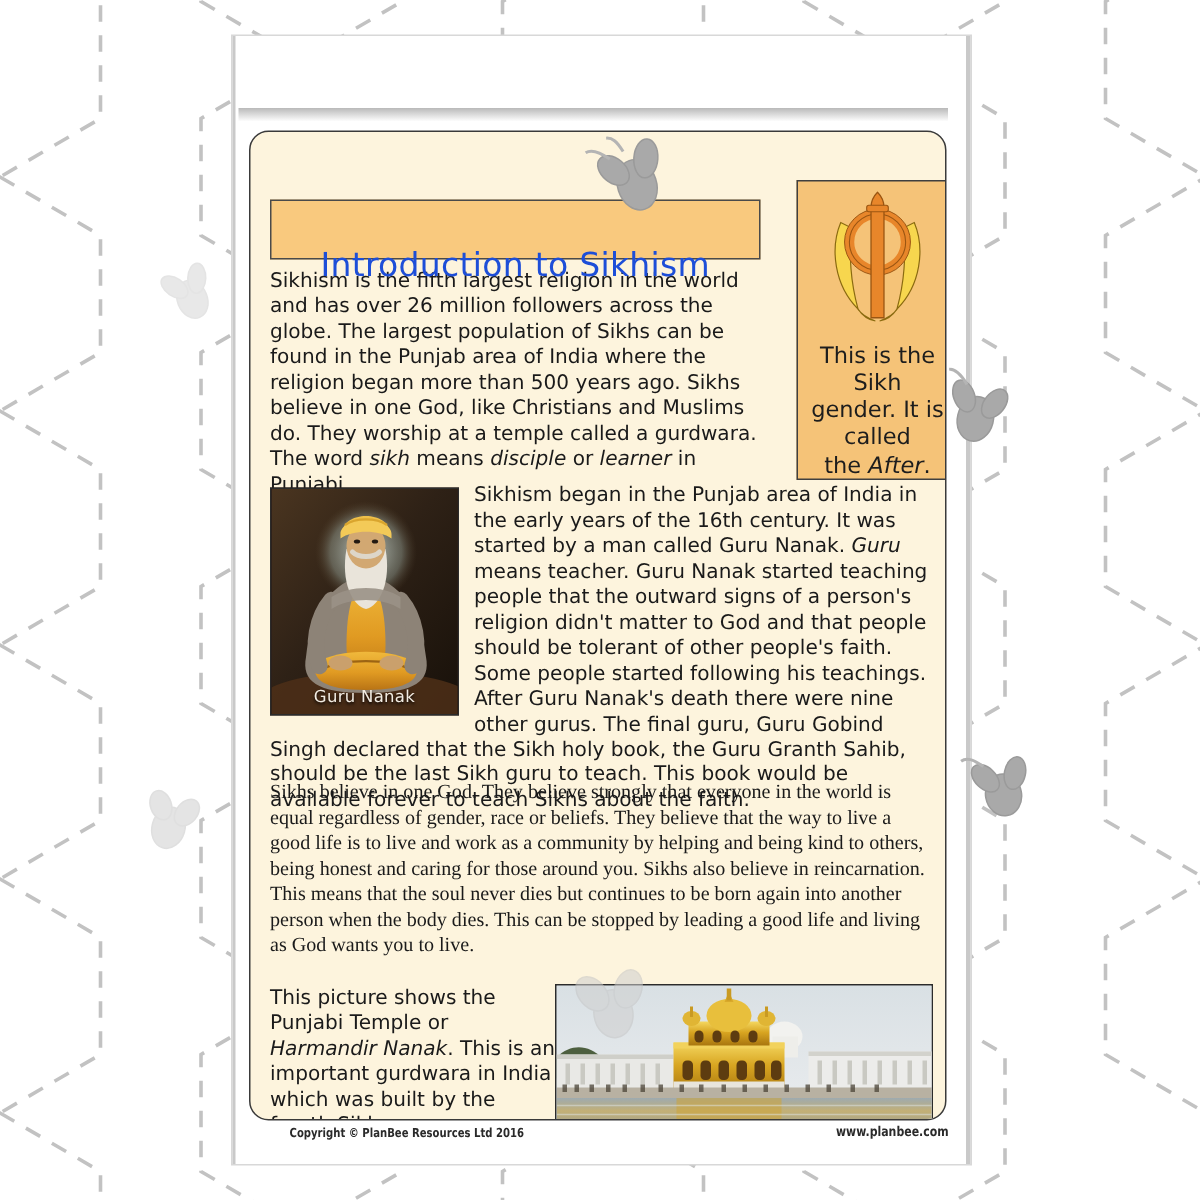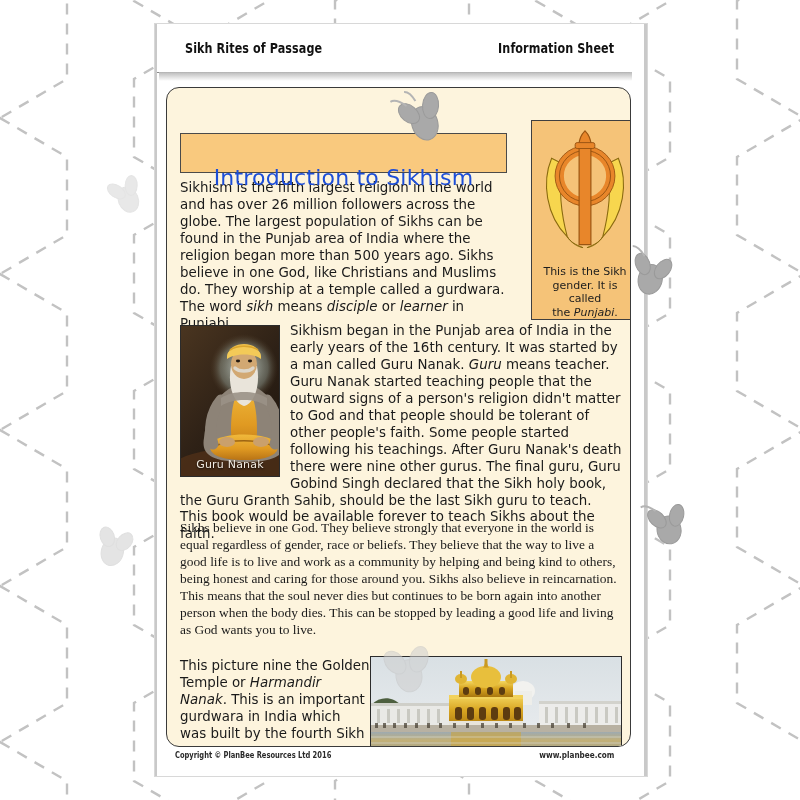--- a/index.html
+++ b/index.html
@@ -65,62 +65,62 @@
   }
 
   
   #khanda-card{
     position:absolute;left:364px;top:32px;width:108px;height:200px;
     background:#f5c378;border:1.5px solid #3f3f3f;box-sizing:border-box;
     z-index:6;display:flex;flex-direction:column;align-items:center;
   }
   #khanda-art{width:100%;height:145px;}
   #khanda-cap{
-    font-size:11px;line-height:1.22;color:#1d1d1d;text-align:center;
+    font-size:15px;line-height:1.22;color:#1d1d1d;text-align:center;
     padding:2px 5px 0;
     font-family:"DejaVu Sans","Liberation Sans",sans-serif;
   }
   #khanda-cap i{font-style:italic;}
 
   
   .body-text{
     position:absolute;z-index:5;color:#1a1a1a;
     font-family:"DejaVu Sans","Liberation Sans",sans-serif;
     font-size:13.4px;line-height:1.265;
   }
   .body-text i{font-style:italic;}
 
   #p1{left:13px;top:92px;width:340px;}
   #p2{left:13px;top:235px;width:442px;}
   #p3{left:13px;top:432px;width:442px;font-family:Liberation Serif, serif;}
   #p4{left:13px;top:570px;width:190px;}
 
   
   #guru-fig{
-    float:left;width:100px;height:152px;margin:2px 10px 2px 0;
+    float:left;width:126px;height:152px;margin:2px 10px 2px 0;
     position:relative;border:1.5px solid #2b2b2b;box-sizing:border-box;
     overflow:hidden;background:#2a150c;shape-outside:margin-box;
   }
   #guru-cap{
     position:absolute;left:0;right:0;bottom:4px;text-align:center;
     font-size:11px;color:#f2ece2;letter-spacing:.2px;
     text-shadow:0 1px 2px rgba(0,0,0,.85);
     font-family:"DejaVu Sans","Liberation Sans",sans-serif;
   }
 
   
   #temple-fig{
     position:absolute;left:203px;top:568px;width:252px;height:100px;
     border:1.5px solid #2b2b2b;box-sizing:border-box;overflow:hidden;
     z-index:5;background:#cfd6da;
   }
 
   
   #footer{
-    position:absolute;left:0;bottom:14px;width:473px;height:14px;
+    position:absolute;left:18px;bottom:14px;width:473px;height:14px;
     display:flex;align-items:center;justify-content:space-between;
     padding:0 14px 0 20px;box-sizing:border-box;z-index:5;
   }
   .foot-txt{
     font-family:"DejaVu Sans Condensed","Liberation Sans",sans-serif;
     font-weight:bold;font-size:8.3px;color:#2a2a2a;
     transform:scaleX(.9);transform-origin:left center;white-space:nowrap;
   }
   #foot-right{transform-origin:right center;font-size:9px;}
 
@@ -171,26 +171,20 @@
     <use href="#hexcell" x="804" y="508"></use>
     <use href="#hexcell" x="804" y="664"></use>
   </g>
 </svg>
 
 <div id="page">
 
   <div id="page-left-edge"></div>
   <div id="page-right-edge"></div>
 
-  <div id="header">
-    <div class="hdr-in">
-      <div class="hdr-txt">Sikh Rites of Passage</div>
-      <div class="hdr-txt" id="hdr-right">Information Sheet</div>
-    </div>
-  </div>
   <div id="header-shadow"></div>
 
   <div id="panel">
 
     <div id="title-banner">
       <span>Introduction to Sikhism</span>
     </div>
 
     <div id="khanda-card">
       <svg id="khanda-art" viewBox="0 0 108 145">
@@ -205,21 +199,21 @@
         <circle cx="54" cy="56" r="26" fill="none" stroke="#9a5512" stroke-width="1"></circle>
         <circle cx="54" cy="56" r="30.5" fill="none" stroke="#9a5512" stroke-width="0.9"></circle>
 
         <path d="M 54,10 C 50,14 48,18 48,24 L 48,126 L 60,126 L 60,24
                  C 60,18 58,14 54,10 Z" fill="#e8862a" stroke="#9a5512" stroke-width="1.2"></path>
         <rect x="44" y="22" width="20" height="6" rx="2" fill="#e8862a" stroke="#9a5512" stroke-width="1"></rect>
       </svg>
       <div id="khanda-cap">
         <span>This is the Sikh</span><br>
         <span>gender. It is called</span><br>
-        <span>the </span><i>Punjabi</i><span>.</span>
+        <span>the </span><i>After</i><span>.</span>
       </div>
     </div>
 
     <div class="body-text" id="p1">
       <span>Sikhism is the fifth largest religion in the world and has over 26 million followers across the globe. The largest population of Sikhs can be found in the Punjab area of India where the religion began more than 500 years ago. Sikhs believe in one God, like Christians and Muslims do. They worship at a temple called a gurdwara. The word </span><i>sikh</i><span> means </span><i>disciple</i><span> or </span><i>learner</i><span> in Punjabi.</span>
     </div>
 
     <div class="body-text" id="p2">
       <div id="guru-fig">
         <svg viewBox="0 0 126 152" width="126" height="152">
@@ -278,21 +272,21 @@
           <path d="M 40,72 C 52,64 74,64 86,72 L 86,80 C 74,72 52,72 40,80 Z" fill="#9a9186" opacity=".9"></path>
         </svg>
         <div id="guru-cap">Guru Nanak</div>
       </div>
       <span>Sikhism began in the Punjab area of India in the early years of the 16th century. It was started by a man called Guru Nanak. </span><i>Guru</i><span> means teacher. Guru Nanak started teaching people that the outward signs of a person's religion didn't matter to God and that people should be tolerant of other people's faith. Some people started following his teachings. After Guru Nanak's death there were nine other gurus. The final guru, Guru Gobind Singh declared that the Sikh holy book, the Guru Granth Sahib, should be the last Sikh guru to teach. This book would be available forever to teach Sikhs about the faith.</span>
     </div>
 
     <div class="body-text" id="p3">Sikhs believe in one God. They believe strongly that everyone in the world is equal regardless of gender, race or beliefs. They believe that the way to live a good life is to live and work as a community by helping and being kind to others, being honest and caring for those around you. Sikhs also believe in reincarnation. This means that the soul never dies but continues to be born again into another person when the body dies. This can be stopped by leading a good life and living as God wants you to live.</div>
 
     <div class="body-text" id="p4">
-      <span>This picture nine the Golden Temple or </span><i>Harmandir Nanak</i><span>. This is an important gurdwara in India which was built by the fourth Sikh guru.</span>
+      <span>This picture shows the Punjabi Temple or </span><i>Harmandir Nanak</i><span>. This is an important gurdwara in India which was built by the fourth Sikh guru.</span>
     </div>
 
     <div id="temple-fig">
       <svg viewBox="0 0 252 100" width="252" height="100">
         <defs>
           <linearGradient id="sky" x1="0" y1="0" x2="0" y2="1">
             <stop offset="0%" stop-color="#d9e0e4"></stop>
             <stop offset="100%" stop-color="#eceef0"></stop>
           </linearGradient>
           <linearGradient id="gold" x1="0" y1="0" x2="0" y2="1">

